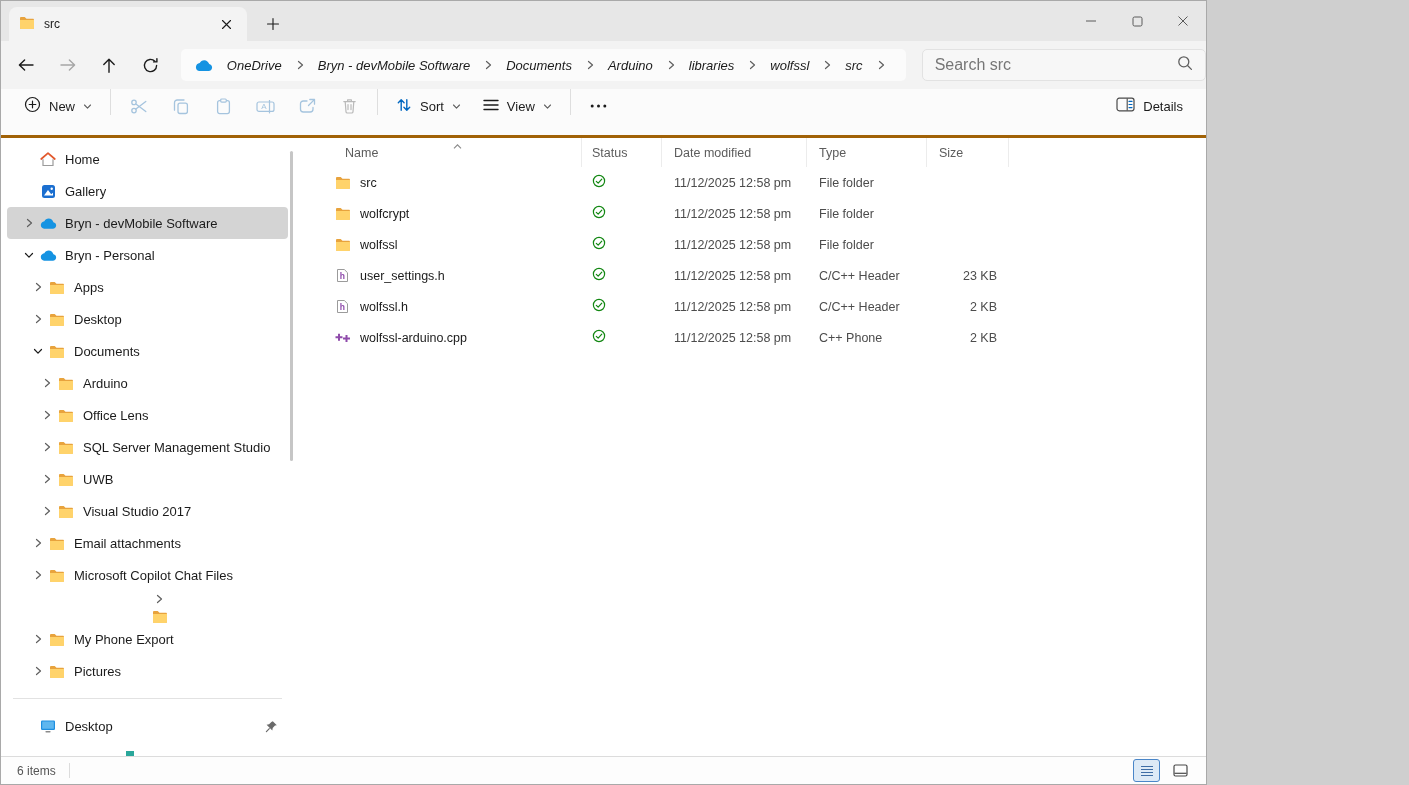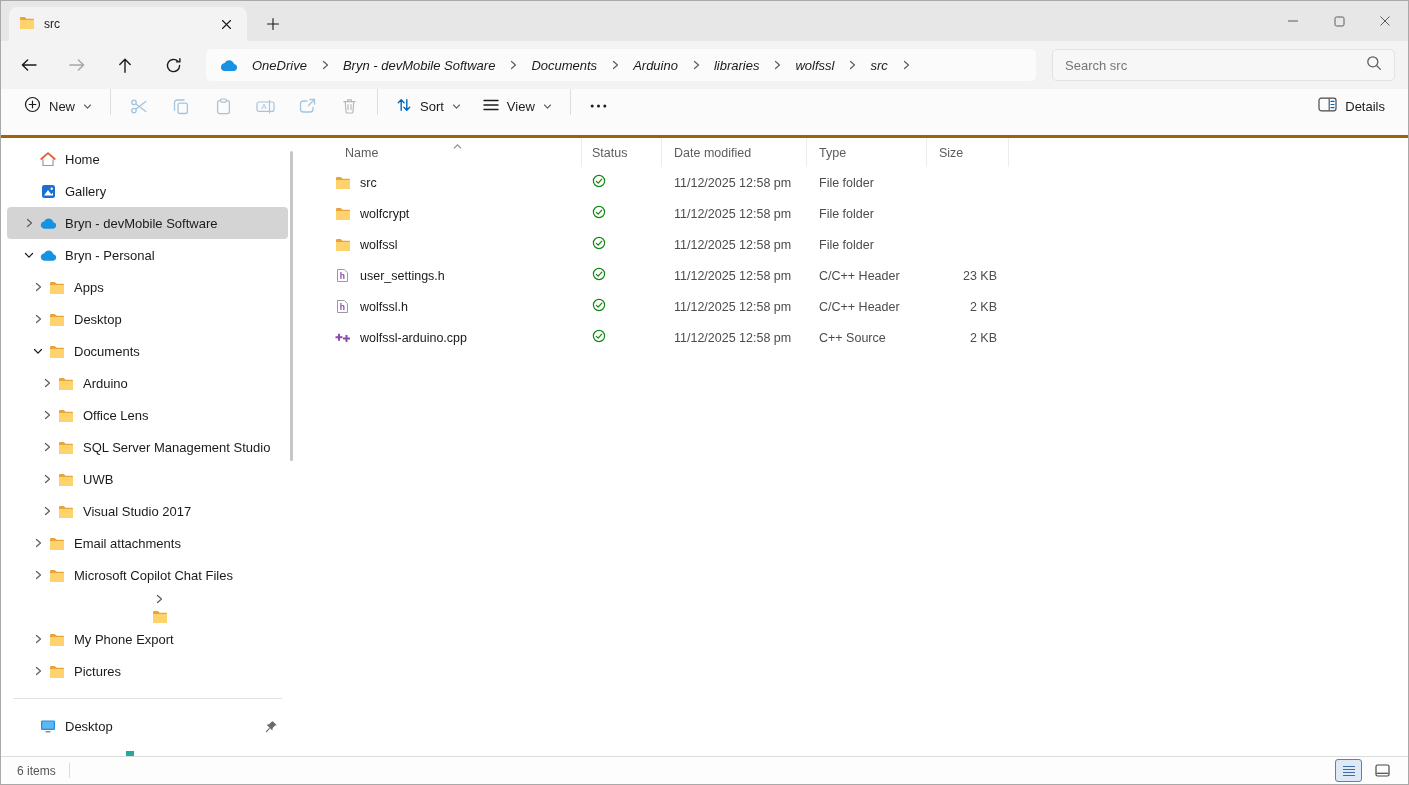--- a/index.html
+++ b/index.html
@@ -1,17 +1,17 @@
 <!DOCTYPE html>
 <html><head>
 <meta charset="utf-8">
 <style>
   * { margin:0; padding:0; box-sizing:border-box; }
   html,body { background:#cfcfcf; font-family:"Liberation Sans", sans-serif; }
-  #win { position:relative; width:1409px; height:785px; background:#fff;
+  #win { position:relative; width:1207px; height:785px; background:#fff;
          border:1px solid #a9a9a9; overflow:hidden; }
 
   
   .titlebar { height:40px; background:#e7e7e7; position:relative; }
   .tab { position:absolute; left:8px; top:6px; width:238px; height:34px;
          background:#f3f3f3; border-radius:8px 8px 0 0;
          display:flex; align-items:center; padding:0 10px; }
   .tab-label { font-size:12px; color:#1b1b1b; margin-left:9px; flex:1; }
   .tab-close { width:22px; height:22px; display:flex; align-items:center; justify-content:center; border-radius:4px; }
   .newtab { position:absolute; left:258px; top:9px; width:28px; height:28px;
@@ -25,21 +25,21 @@
   .nav-btn.b1 { margin-left:11px; } .nav-btn + .nav-btn { margin-left:14px; }
   .addrbar { margin-left:16px; width:830px; height:32px; background:#fbfbfb;
              border-radius:5px; display:flex; align-items:center; padding:0 13px;font-style:italic; }
   .crumb-cloud { display:flex; align-items:center; margin-right:8px; }
   #crumbs { display:flex; align-items:center; font-size:13px; color:#1b1b1b; }
   .crumb { padding:3px 6px; border-radius:3px; white-space:nowrap; }
   .crumb-chev { display:flex; align-items:center; padding:0 7px; }
   .searchbox { margin-left:16px; width:343px; height:32px; background:#f7f7f7;
                border:1px solid #e2e2e2; border-radius:5px; display:flex; align-items:center; padding:0 12px; }
   .searchbox input { flex:1; border:none; outline:none; background:transparent;
-                     font-size:13px; color:#1b1b1b; font-family:"Liberation Sans",sans-serif; }
+                     font-size:16px; color:#1b1b1b; font-family:"Liberation Sans",sans-serif; }
   .searchbox input::placeholder { color:#767676; }
 
   
   .toolbar { height:49px; background:#fbfbfb; border-bottom:3px solid #a16207;
              display:flex; padding:0 12px; }
   .tb-btn { display:flex; align-items:center; gap:8px; padding:0 11px; height:34px;
             border-radius:4px; font-size:13px; color:#1b1b1b; }
   .tb-icon-btn { width:42px; height:34px; display:flex; align-items:center;
                  justify-content:center; border-radius:4px; }
   .tb-sep { width:1px; height:26px; background:#dedede; margin:0 7px; }
@@ -676,21 +676,21 @@
               </span>
               <span>wolfssl-arduino.cpp</span>
             </div>
             <div class="fstatus">
               <span><svg width="14" height="14" viewBox="0 0 14 14" fill="none" xmlns="http://www.w3.org/2000/svg">
                   <circle cx="7" cy="7" r="5.6" stroke="#128712" stroke-width="1.2"></circle>
                   <path d="M4.3 7.3 6.2 9.2 9.8 5.2" stroke="#128712" stroke-width="1.2" stroke-linecap="round" stroke-linejoin="round"></path>
                 </svg></span>
             </div>
             <div class="fdate">11/12/2025 12:58 pm</div>
-            <div class="ftype">C++ Source</div>
+            <div class="ftype">C++ Phone</div>
             <div class="fsize">2 KB</div>
           </div>
         </div>
     </div>
   </div>
 
   <div class="statusbar">
     <span>6 items</span>
     <span class="sb-sep"></span>
     <span class="sb-right">

